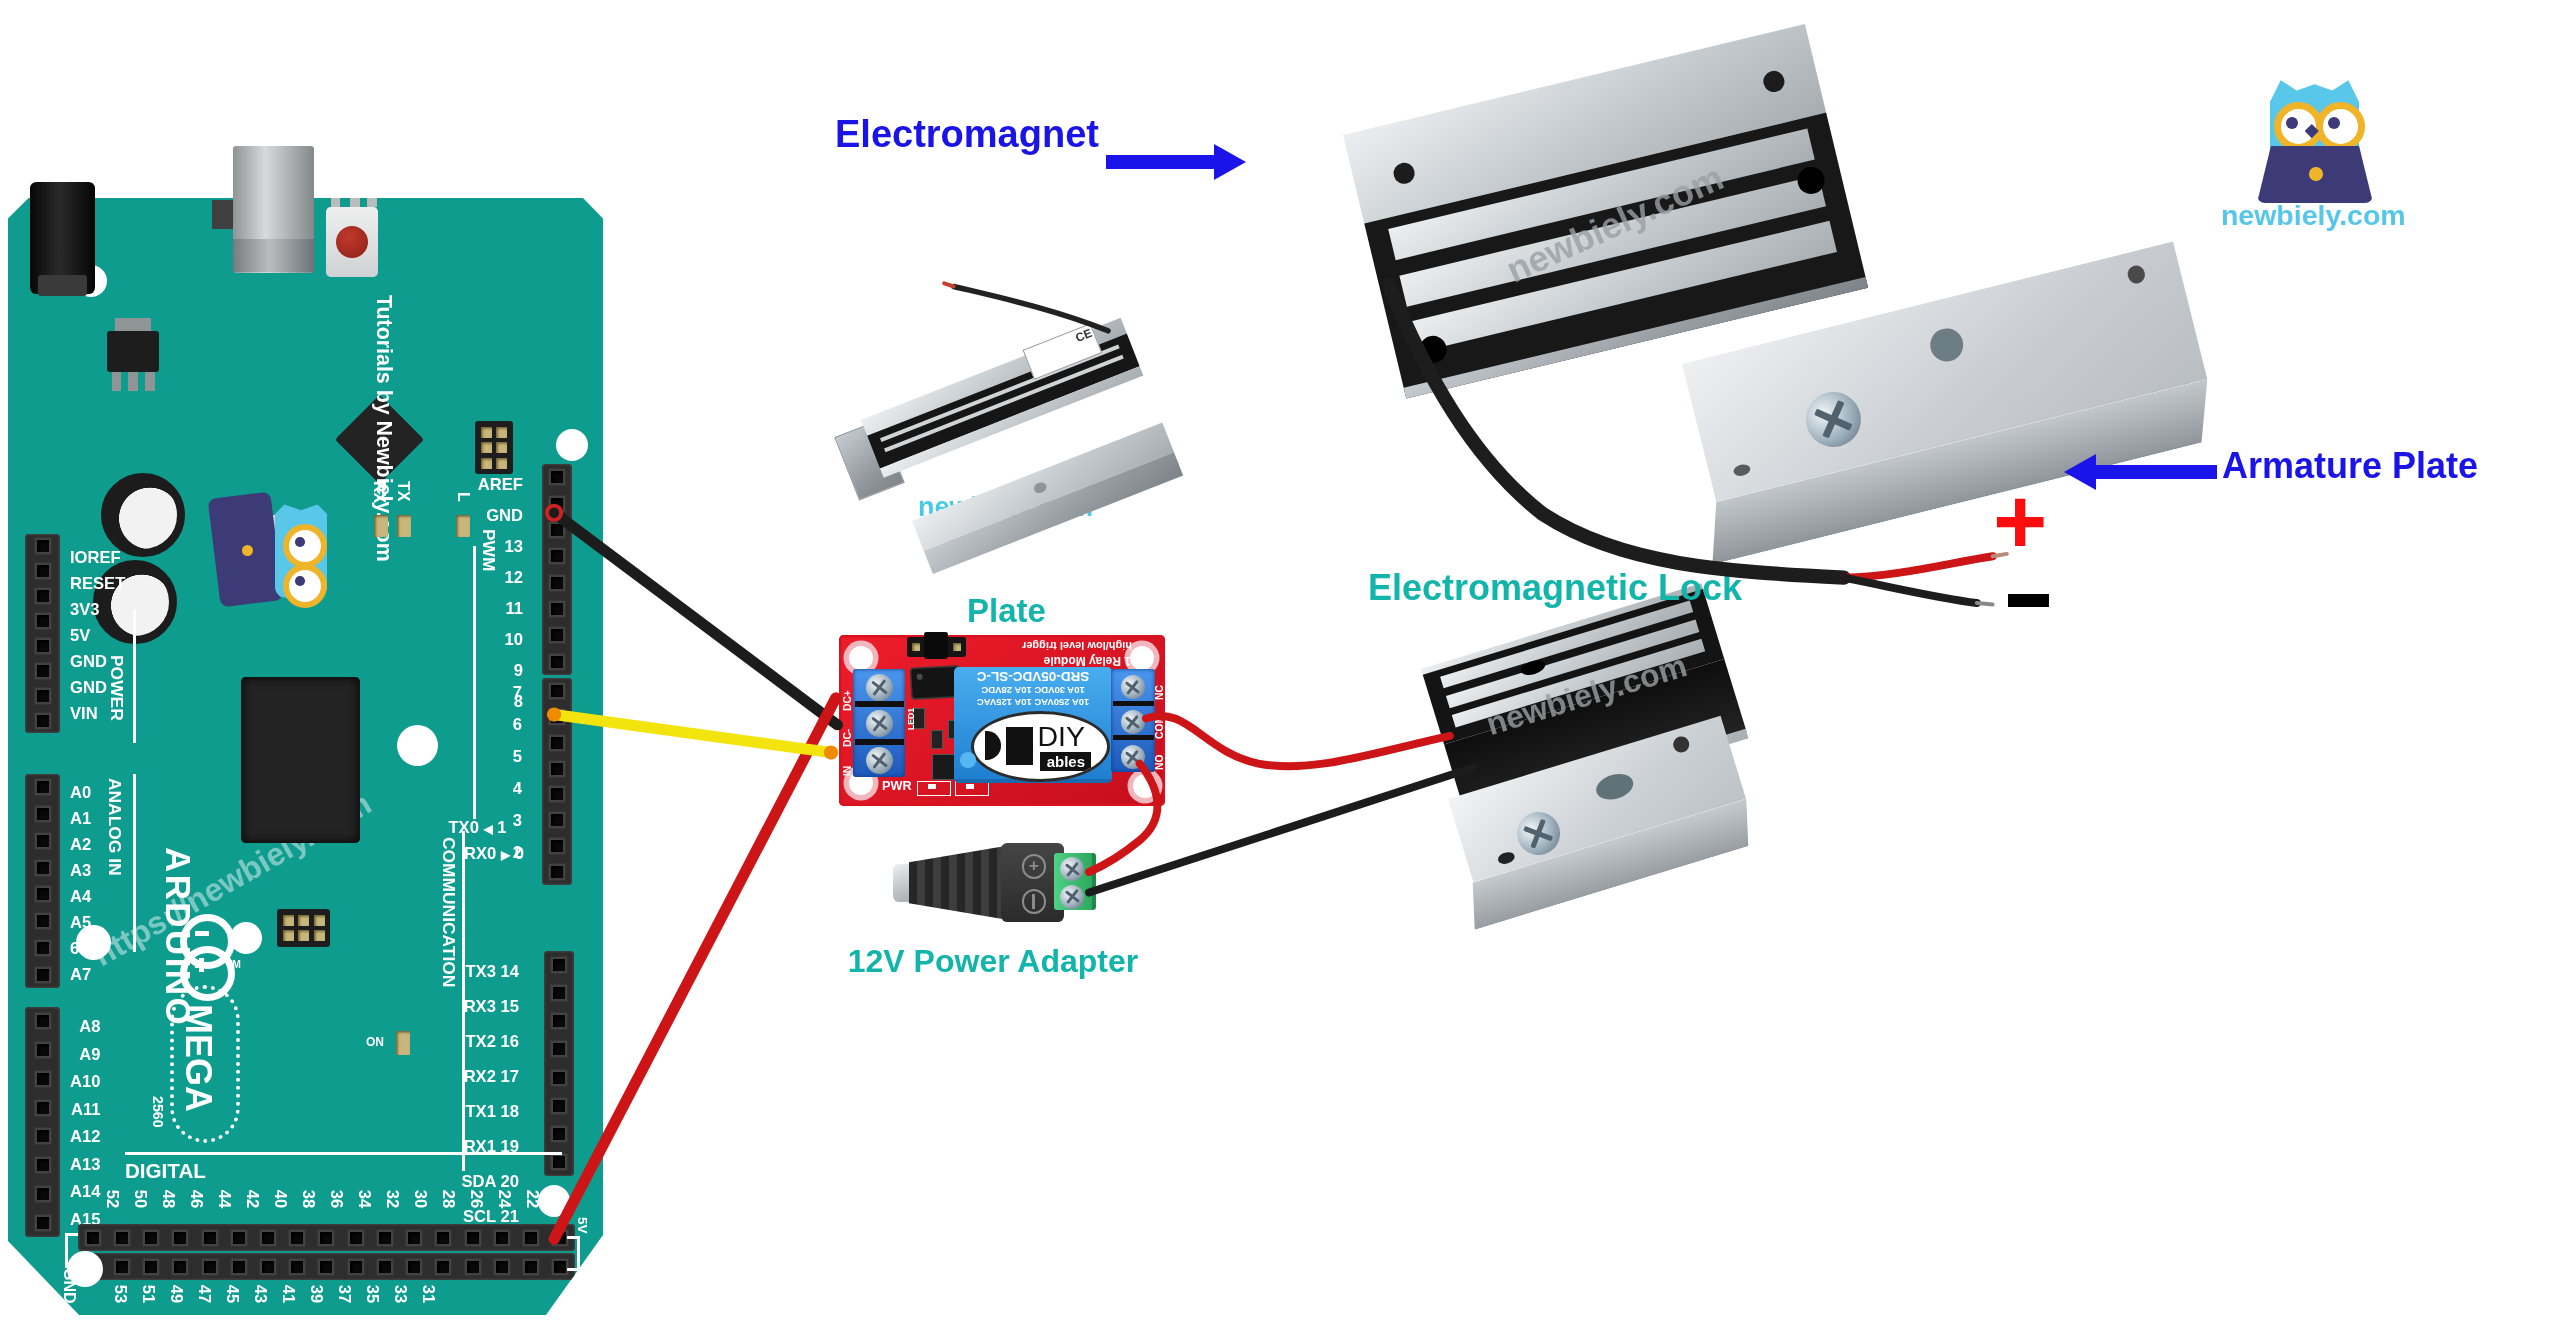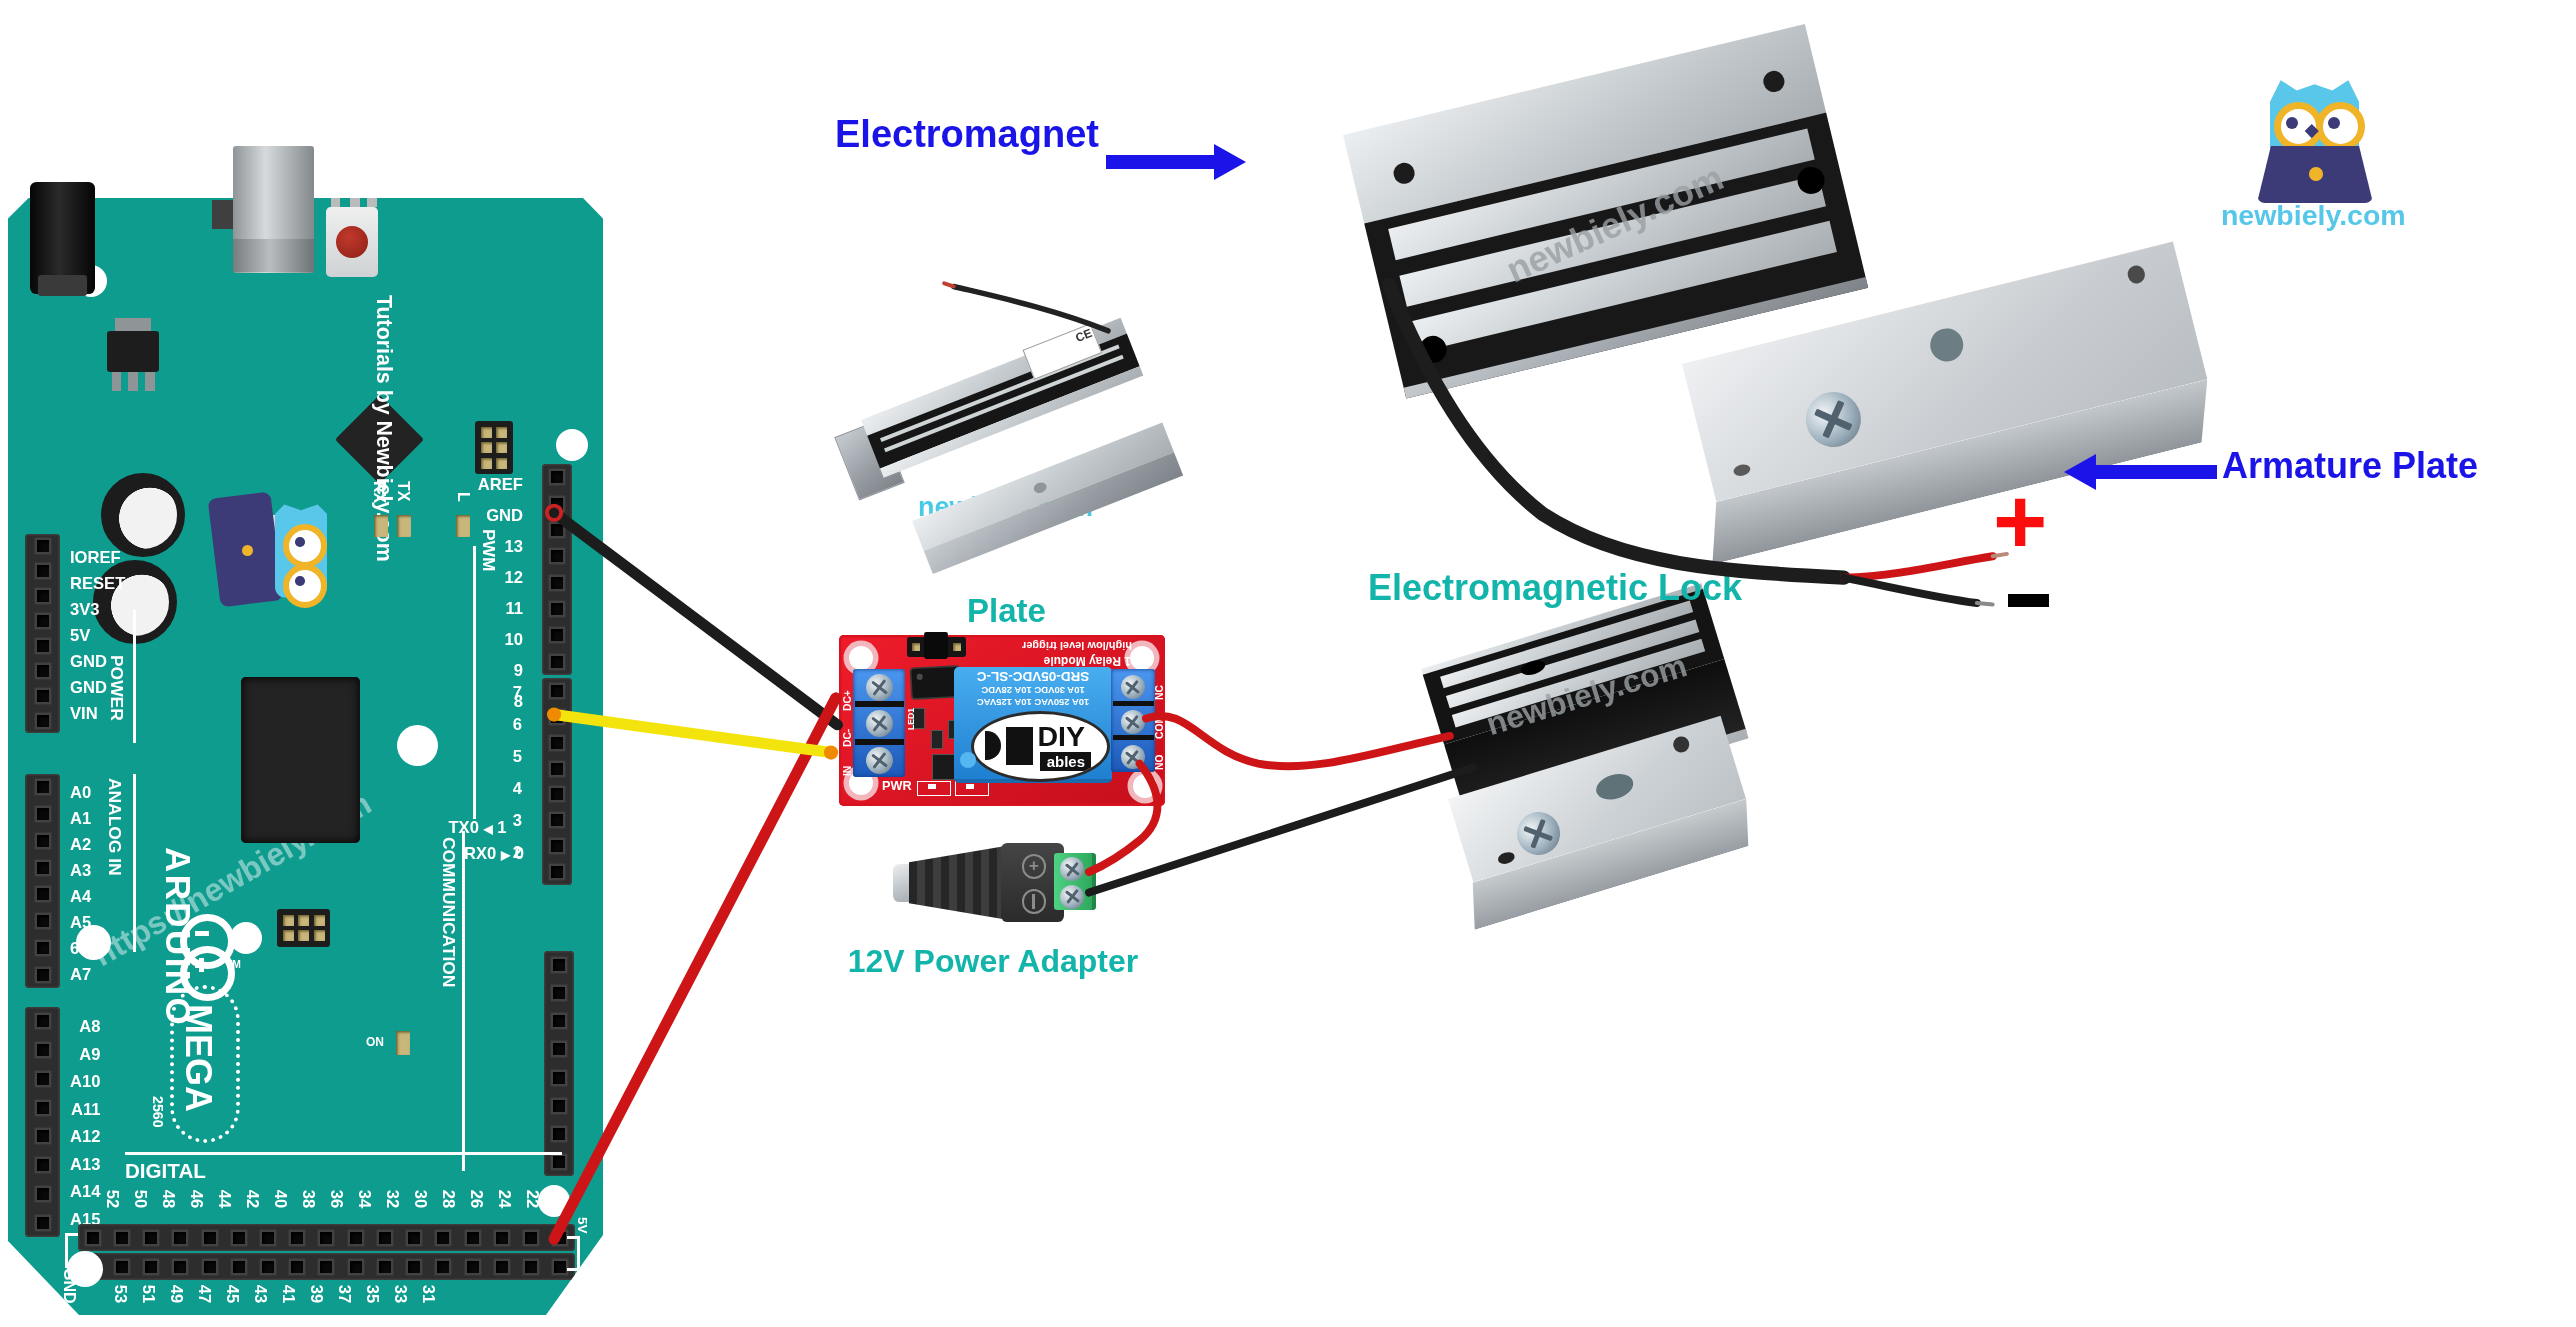--- a/index.html
+++ b/index.html
@@ -227,20 +227,30 @@
     <div class="abs wlabel" style="left:423px;top:620px;width:93px;font-size:16.6px;text-align:center;">
       <span>TX0</span>
       <span style="font-size:12px;">◀</span>
       <span>1</span>
     </div>
     <div class="abs wlabel" style="left:423px;top:646px;width:93px;font-size:16.6px;text-align:right;">
       <span>RX0</span>
       <span style="font-size:12px;">▶</span>
       <span>0</span>
     </div>
+    <div class="plabel-col wlabel r" style="left:388px;top:760px;width:123px;font-size:16.6px;line-height:27px;">
+        <span>TX3 14</span>
+        <span>RX3 15</span>
+        <span>TX2 16</span>
+        <span>RX2 17</span>
+        <span>TX1 18</span>
+        <span>RX1 19</span>
+        <span>SDA 20</span>
+        <span>SCL 21</span>
+      </div>
 
     <div class="icsp" style="left:467px;top:223px;grid-template-columns:repeat(2,11px);">
       <span class="gold"></span>
         <span class="gold"></span>
         <span class="gold"></span>
         <span class="gold"></span>
         <span class="gold"></span>
         <span class="gold"></span>
     </div>
     <div class="icsp" style="left:269px;top:711px;grid-template-columns:repeat(3,11px);">
@@ -414,21 +424,21 @@
         <div class="abs" style="left:10.3px;top:2.4px;width:8px;height:4.7px;background:#fff;"></div>
       </div>
 
     <div class="abs" style="left:115px;top:32px;width:158px;height:112px;background:linear-gradient(180deg,#49aef0,#1f7fd0);border-radius:4.7px;border-bottom:4px solid #1a6ab0;">
       <div class="abs wlabel flip" style="left:4px;top:1.6px;width:150px;font-size:13.5px;text-align:center;">SRD-05VDC-SL-C</div>
       <div class="abs wlabel flip" style="left:4px;top:18px;width:150px;font-size:9.5px;text-align:center;">10A 30VDC  10A 28VDC</div>
       <div class="abs wlabel flip" style="left:4px;top:30px;width:150px;font-size:9.5px;text-align:center;">10A 250VAC  10A 125VAC</div>
       <div class="abs" style="left:17.4px;top:44px;width:133px;height:65px;background:#fff;border:3.2px solid #2b2b2b;border-radius:50%;overflow:hidden;">
         <div class="abs" style="left:11px;top:17.4px;width:16px;height:28.5px;background:#111;border-radius:0 14.2px 14.2px 0;"></div>
         <div class="abs" style="left:32px;top:12.7px;width:27px;height:38px;background:#111;"></div>
-        <div class="abs" style="left:63px;top:6.3px;font-size:28.5px;font-weight:bold;color:#111;">DIY</div>
+        <div class="abs" style="left:63px;top:6.3px;font-size:28.5px;font-weight:normal;color:#111;">DIY</div>
         <div class="abs" style="left:66px;top:38px;background:#111;color:#fff;font-size:15px;font-weight:bold;padding:0.8px 6.3px;">ables</div>
       </div>
       <div class="abs" style="left:6.3px;top:85px;width:16px;height:16px;border-radius:50%;background:#55b6f2;"></div>
     </div>
 
     <div class="tblock" style="left:14.2px;top:34px;width:52px;height:108px;">
       <div class="tsep" style="left:1.6px;top:32px;width:49px;height:6.3px;"></div>
       <div class="tsep" style="left:1.6px;top:70px;width:49px;height:6.3px;"></div>
       <div class="screw" style="left:12.7px;top:4.7px;width:27px;height:27px;"></div>
       <div class="screw" style="left:12.7px;top:41px;width:27px;height:27px;"></div>

